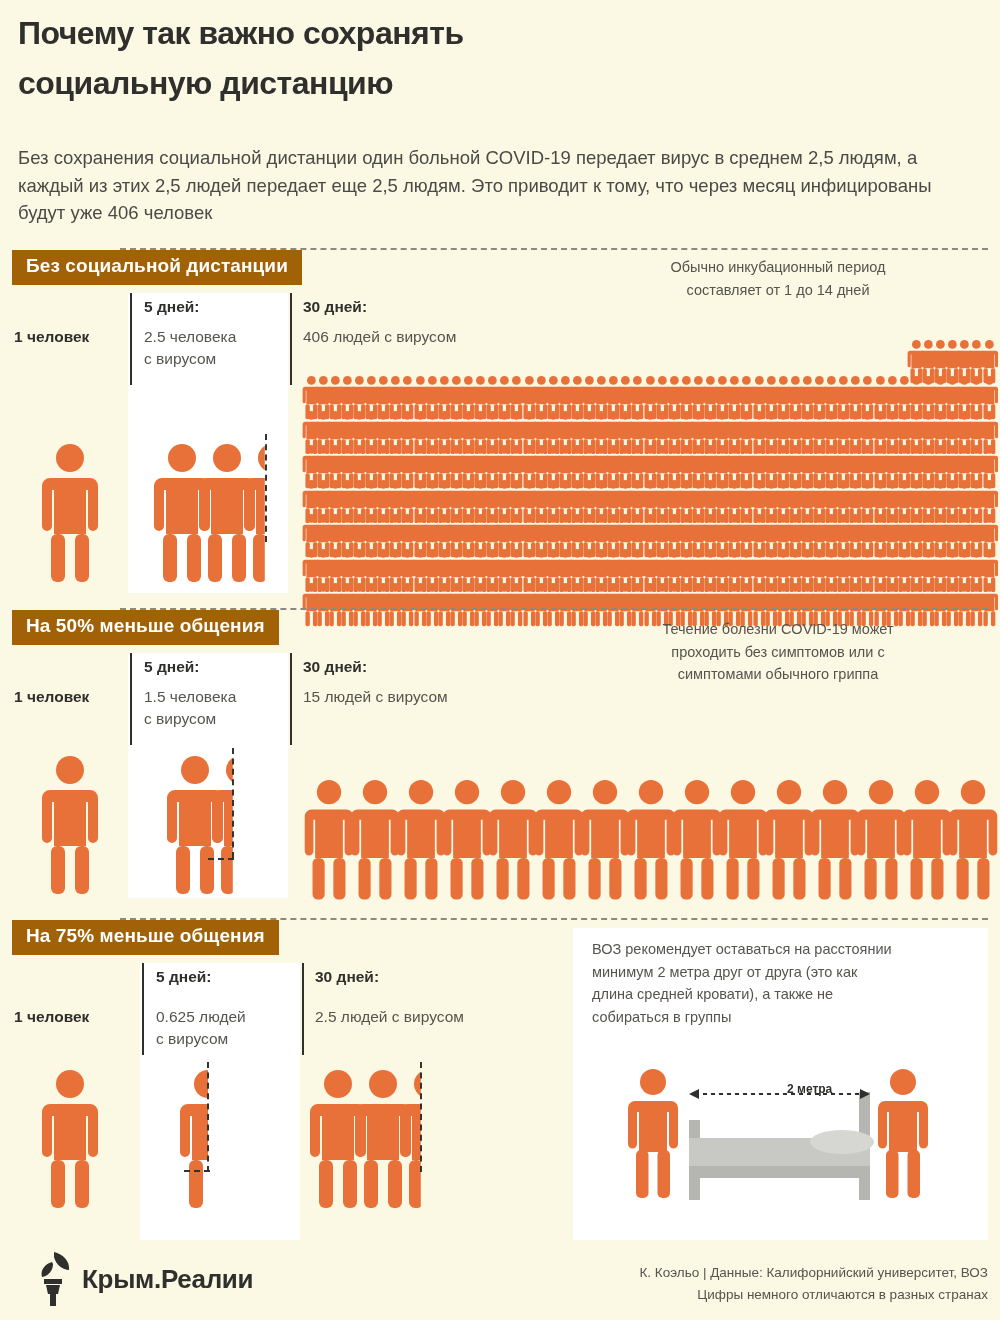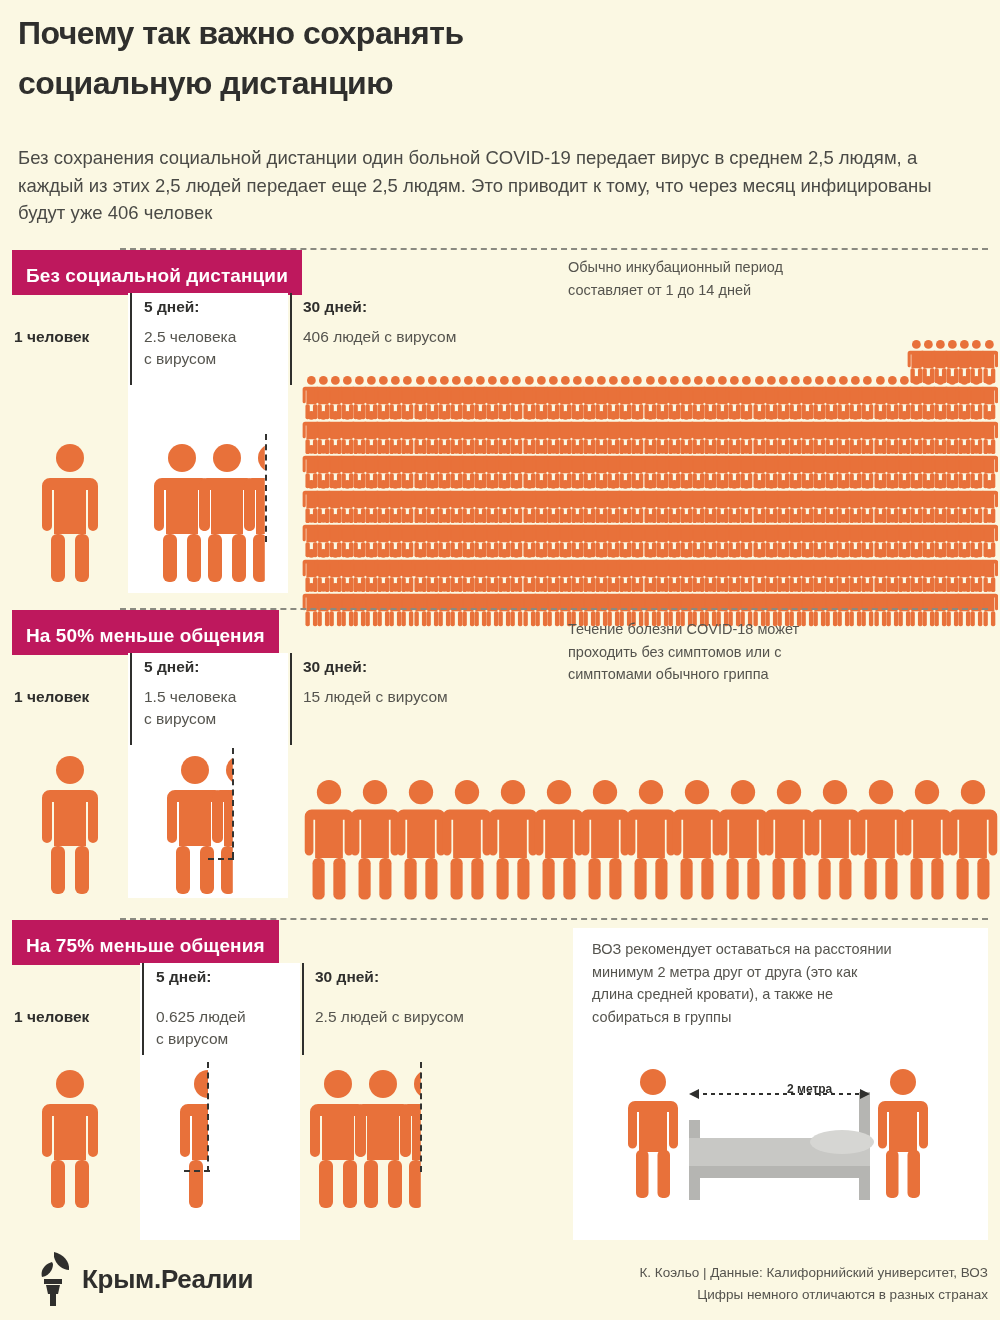--- a/index.html
+++ b/index.html
@@ -27,38 +27,38 @@
   }
 
   
   .section{position:absolute;left:0;width:1000px;}
   .dashed-rule{
     position:absolute;left:120px;right:12px;height:0;
     border-top:2px dashed #8a8a80;
   }
   .sec-badge{
     position:absolute;left:12px;
-    background:#be185d;color:#fff;
+    background:#a16207;color:#fff;
     font-size:19px;font-weight:bold;
-    padding:15px 14px 8px 14px;
+    padding:5px 14px 8px 14px;
     white-space:nowrap;
     letter-spacing:0.1px;
   }
   .white-panel{position:absolute;background:#ffffff;}
   .col-rule{position:absolute;width:2px;background:#2f2f2d;}
 
   .lbl-1person{
     position:absolute;font-size:15.5px;font-weight:bold;color:#2f2f2d;white-space:nowrap;
   }
   .lbl-head{position:absolute;font-size:15.5px;font-weight:bold;color:#2f2f2d;white-space:nowrap;text-align:center;}
   .lbl-body{position:absolute;font-size:15.5px;line-height:22px;color:#55544e;white-space:pre-line;}
 
   .note{
     position:absolute;font-size:14.5px;line-height:22.5px;color:#55544e;
-    text-align:left;white-space:pre-line;
+    text-align:center;white-space:pre-line;
   }
   .note.left-al{text-align:left;}
 
   
   .person{position:absolute;display:block;}
   .arrow{position:absolute;}
 
   
   .clipline{position:absolute;width:0;border-left:2px dashed #333331;}
   .clipline-h{position:absolute;height:0;border-top:2px dashed #333331;}
@@ -2593,21 +2593,21 @@
     <div class="col-rule" style="left:130px;top:653px;height:92px;"></div>
     <div class="col-rule" style="left:290px;top:653px;height:92px;"></div>
 
     <div class="lbl-1person" style="left:14px;top:688px;">1 человек</div>
     <div class="lbl-head" style="left:144px;top:658px;">5 дней:</div>
     <div class="lbl-body" style="left:144px;top:686px;">1.5 человека
 с вирусом</div>
     <div class="lbl-head" style="left:303px;top:658px;">30 дней:</div>
     <div class="lbl-body" style="left:303px;top:686px;">15 людей с вирусом</div>
 
-    <div class="note" style="right:12px;top:618px;width:420px;">Течение болезни COVID-18 может
+    <div class="note" style="right:12px;top:618px;width:420px;">Течение болезни COVID-19 может
 проходить без симптомов или с
 симптомами обычного гриппа</div>
 
     <svg class="person" style="left:40px;top:756px;" width="60" height="140" viewBox="0 0 30 70">
       <circle cx="15" cy="7" r="7" fill="#e8713a"></circle>
       <path d="M5 17 h20 a4 4 0 0 1 4 4 v20 a2.5 2.5 0 0 1 -5 0 v-18 h-1 v22 h-16 v-22 h-1 v18 a2.5 2.5 0 0 1 -5 0 v-20 a4 4 0 0 1 4 -4 z" fill="#e8713a"></path>
       <rect x="5.5" y="45" width="7" height="24" rx="3" fill="#e8713a"></rect>
       <rect x="17.5" y="45" width="7" height="24" rx="3" fill="#e8713a"></rect>
     </svg>
     <svg class="arrow" style="left:88px;top:760px;" width="36" height="24" viewBox="0 0 36 24">

